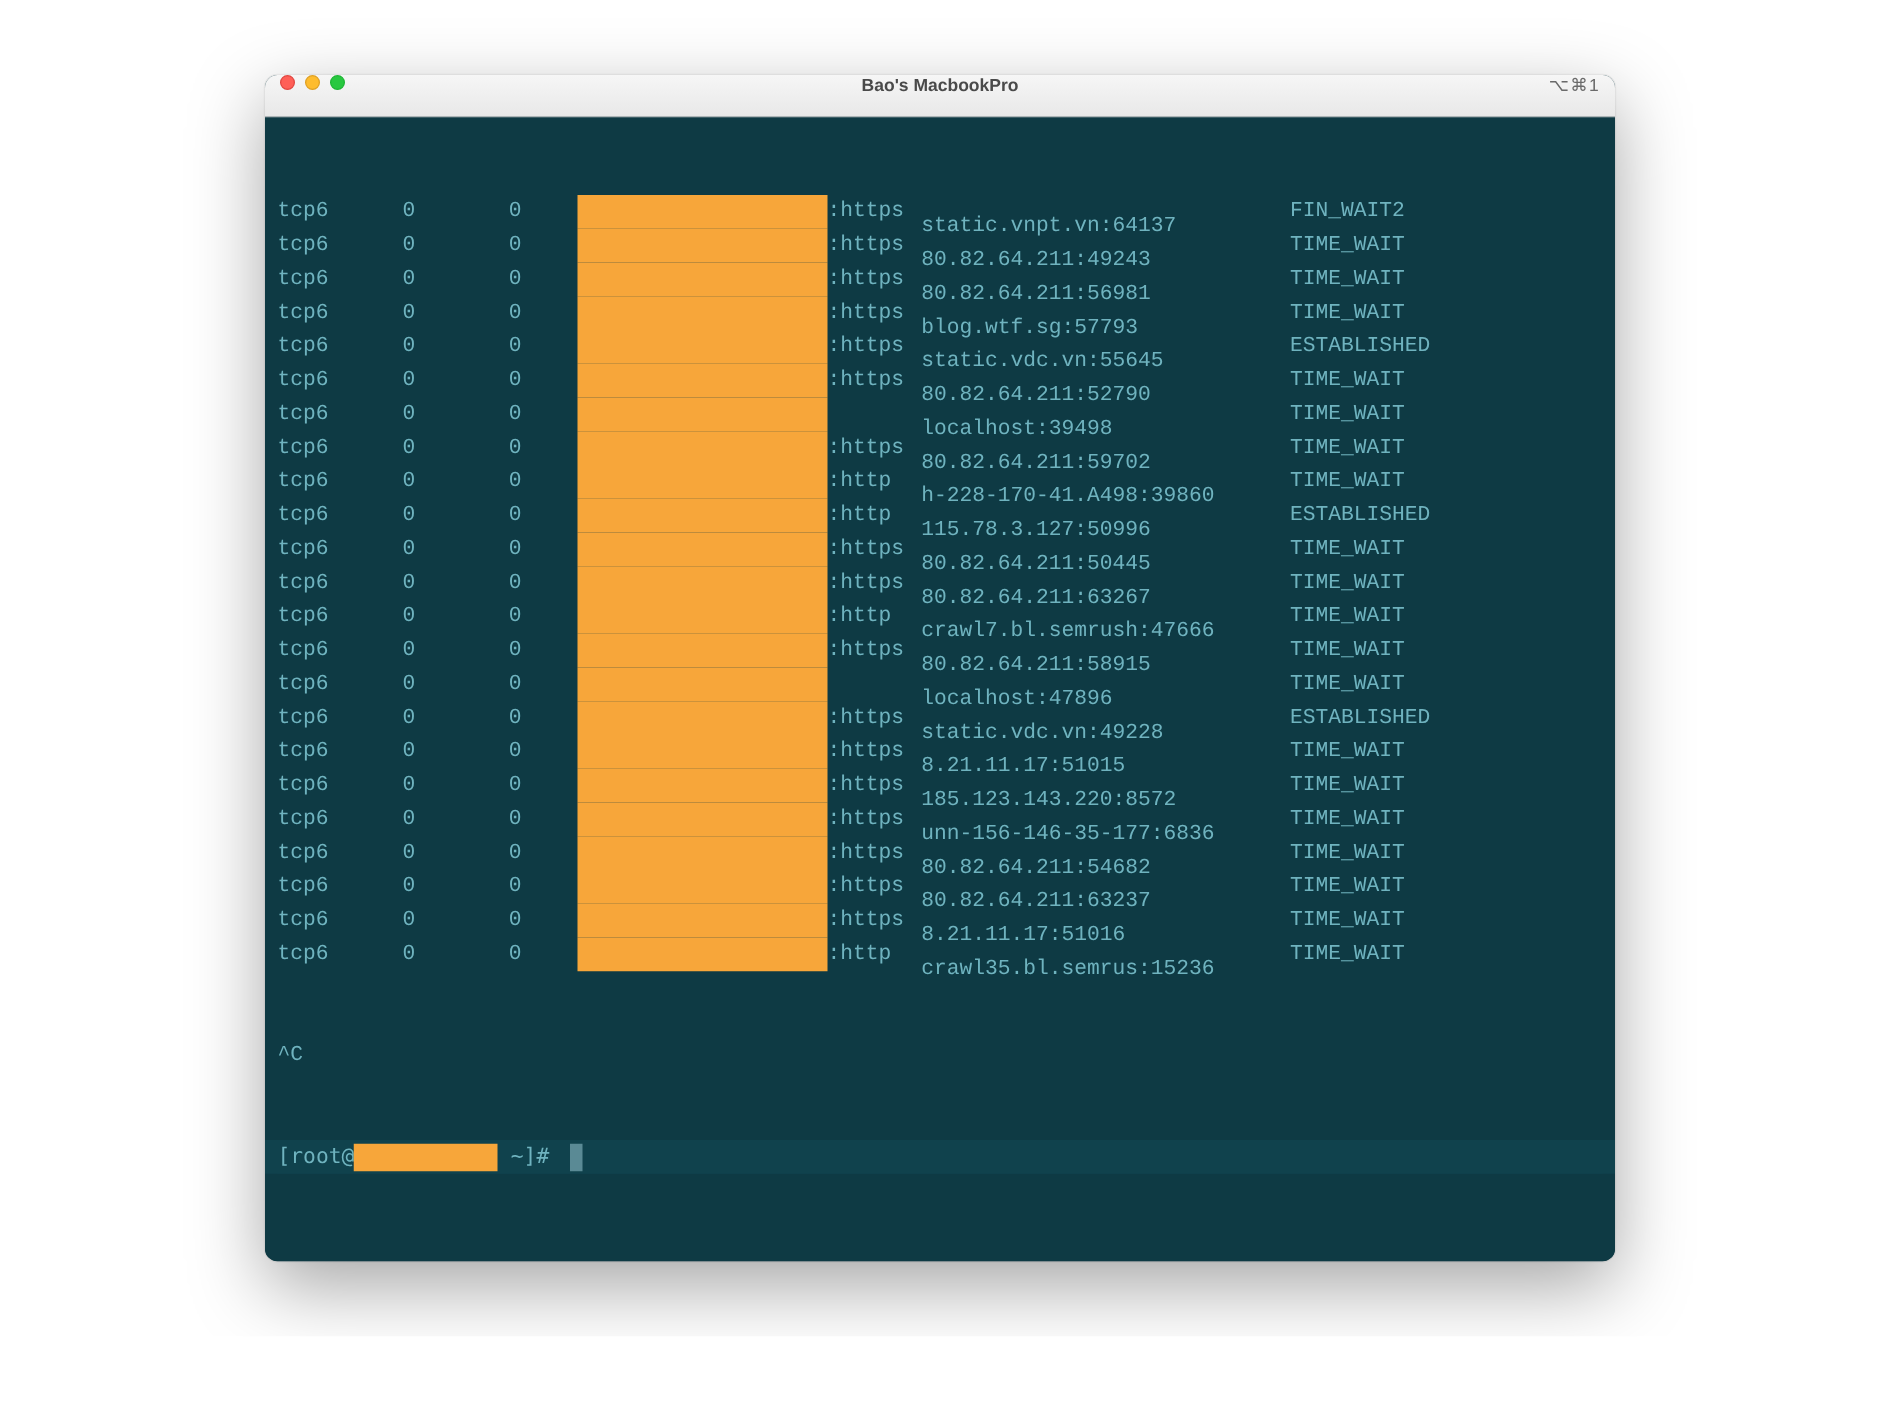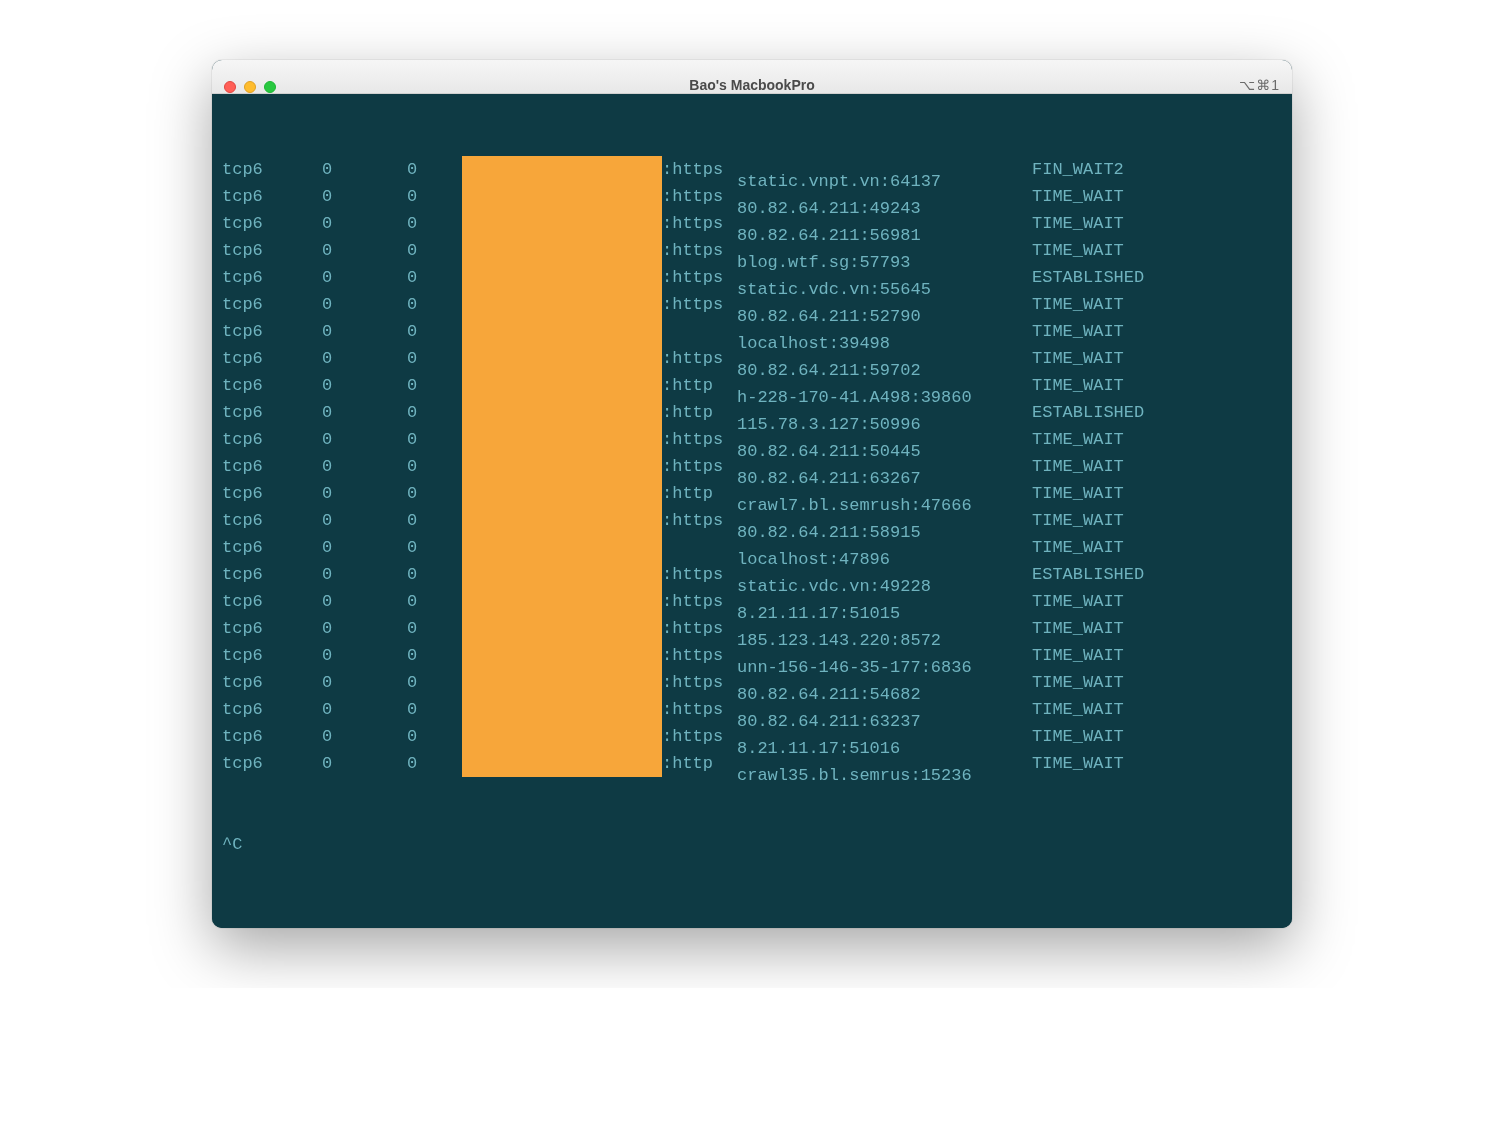--- a/index.html
+++ b/index.html
@@ -20,21 +20,21 @@
       border-radius: 10px;
       overflow: hidden;
       box-shadow: 0 20px 60px rgba(0,0,0,0.35), 0 0 0 1px rgba(0,0,0,0.05);
       background: #0e3a44;
     }
     .titlebar {
       height: 34px;
       background: linear-gradient(#f6f6f6, #e8e8e8);
       border-bottom: 1px solid #d0d0d0;
       display: flex;
-      align-items: flex-end;
+      align-items: flex-start;
       position: relative;
       padding: 0 12px;
     }
     .traffic-lights {
       display: flex;
       gap: 8px;
     }
     .tl {
       width: 12px;
       height: 12px;
@@ -139,14 +139,20 @@
     </div>
     <div class="title">Bao's MacbookPro</div>
     <div class="shortcut">⌥⌘1</div>
   </div>
 
   <div class="terminal">
     <div id="rows-container"><div class="row"><span class="col-proto">tcp6</span><span class="col-recv">0</span><span class="col-send">0</span><span class="col-redact"></span><span class="col-localport">:https</span><span class="col-foreign">static.vnpt.vn:64137</span><span class="col-state">FIN_WAIT2</span></div><div class="row"><span class="col-proto">tcp6</span><span class="col-recv">0</span><span class="col-send">0</span><span class="col-redact"></span><span class="col-localport">:https</span><span class="col-foreign">80.82.64.211:49243</span><span class="col-state">TIME_WAIT</span></div><div class="row"><span class="col-proto">tcp6</span><span class="col-recv">0</span><span class="col-send">0</span><span class="col-redact"></span><span class="col-localport">:https</span><span class="col-foreign">80.82.64.211:56981</span><span class="col-state">TIME_WAIT</span></div><div class="row"><span class="col-proto">tcp6</span><span class="col-recv">0</span><span class="col-send">0</span><span class="col-redact"></span><span class="col-localport">:https</span><span class="col-foreign">blog.wtf.sg:57793</span><span class="col-state">TIME_WAIT</span></div><div class="row"><span class="col-proto">tcp6</span><span class="col-recv">0</span><span class="col-send">0</span><span class="col-redact"></span><span class="col-localport">:https</span><span class="col-foreign">static.vdc.vn:55645</span><span class="col-state">ESTABLISHED</span></div><div class="row"><span class="col-proto">tcp6</span><span class="col-recv">0</span><span class="col-send">0</span><span class="col-redact"></span><span class="col-localport">:https</span><span class="col-foreign">80.82.64.211:52790</span><span class="col-state">TIME_WAIT</span></div><div class="row"><span class="col-proto">tcp6</span><span class="col-recv">0</span><span class="col-send">0</span><span class="col-redact"></span><span class="col-localport"></span><span class="col-foreign">localhost:39498</span><span class="col-state">TIME_WAIT</span></div><div class="row"><span class="col-proto">tcp6</span><span class="col-recv">0</span><span class="col-send">0</span><span class="col-redact"></span><span class="col-localport">:https</span><span class="col-foreign">80.82.64.211:59702</span><span class="col-state">TIME_WAIT</span></div><div class="row"><span class="col-proto">tcp6</span><span class="col-recv">0</span><span class="col-send">0</span><span class="col-redact"></span><span class="col-localport">:http</span><span class="col-foreign">h-228-170-41.A498:39860</span><span class="col-state">TIME_WAIT</span></div><div class="row"><span class="col-proto">tcp6</span><span class="col-recv">0</span><span class="col-send">0</span><span class="col-redact"></span><span class="col-localport">:http</span><span class="col-foreign">115.78.3.127:50996</span><span class="col-state">ESTABLISHED</span></div><div class="row"><span class="col-proto">tcp6</span><span class="col-recv">0</span><span class="col-send">0</span><span class="col-redact"></span><span class="col-localport">:https</span><span class="col-foreign">80.82.64.211:50445</span><span class="col-state">TIME_WAIT</span></div><div class="row"><span class="col-proto">tcp6</span><span class="col-recv">0</span><span class="col-send">0</span><span class="col-redact"></span><span class="col-localport">:https</span><span class="col-foreign">80.82.64.211:63267</span><span class="col-state">TIME_WAIT</span></div><div class="row"><span class="col-proto">tcp6</span><span class="col-recv">0</span><span class="col-send">0</span><span class="col-redact"></span><span class="col-localport">:http</span><span class="col-foreign">crawl7.bl.semrush:47666</span><span class="col-state">TIME_WAIT</span></div><div class="row"><span class="col-proto">tcp6</span><span class="col-recv">0</span><span class="col-send">0</span><span class="col-redact"></span><span class="col-localport">:https</span><span class="col-foreign">80.82.64.211:58915</span><span class="col-state">TIME_WAIT</span></div><div class="row"><span class="col-proto">tcp6</span><span class="col-recv">0</span><span class="col-send">0</span><span class="col-redact"></span><span class="col-localport"></span><span class="col-foreign">localhost:47896</span><span class="col-state">TIME_WAIT</span></div><div class="row"><span class="col-proto">tcp6</span><span class="col-recv">0</span><span class="col-send">0</span><span class="col-redact"></span><span class="col-localport">:https</span><span class="col-foreign">static.vdc.vn:49228</span><span class="col-state">ESTABLISHED</span></div><div class="row"><span class="col-proto">tcp6</span><span class="col-recv">0</span><span class="col-send">0</span><span class="col-redact"></span><span class="col-localport">:https</span><span class="col-foreign">8.21.11.17:51015</span><span class="col-state">TIME_WAIT</span></div><div class="row"><span class="col-proto">tcp6</span><span class="col-recv">0</span><span class="col-send">0</span><span class="col-redact"></span><span class="col-localport">:https</span><span class="col-foreign">185.123.143.220:8572</span><span class="col-state">TIME_WAIT</span></div><div class="row"><span class="col-proto">tcp6</span><span class="col-recv">0</span><span class="col-send">0</span><span class="col-redact"></span><span class="col-localport">:https</span><span class="col-foreign">unn-156-146-35-177:6836</span><span class="col-state">TIME_WAIT</span></div><div class="row"><span class="col-proto">tcp6</span><span class="col-recv">0</span><span class="col-send">0</span><span class="col-redact"></span><span class="col-localport">:https</span><span class="col-foreign">80.82.64.211:54682</span><span class="col-state">TIME_WAIT</span></div><div class="row"><span class="col-proto">tcp6</span><span class="col-recv">0</span><span class="col-send">0</span><span class="col-redact"></span><span class="col-localport">:https</span><span class="col-foreign">80.82.64.211:63237</span><span class="col-state">TIME_WAIT</span></div><div class="row"><span class="col-proto">tcp6</span><span class="col-recv">0</span><span class="col-send">0</span><span class="col-redact"></span><span class="col-localport">:https</span><span class="col-foreign">8.21.11.17:51016</span><span class="col-state">TIME_WAIT</span></div><div class="row"><span class="col-proto">tcp6</span><span class="col-recv">0</span><span class="col-send">0</span><span class="col-redact"></span><span class="col-localport">:http</span><span class="col-foreign">crawl35.bl.semrus:15236</span><span class="col-state">TIME_WAIT</span></div></div>
     <div class="row">
       <span class="ctrl-c">^C</span>
     </div>
+    <div class="prompt-row">
+      <div class="prompt-bg"></div>
+      <div class="prompt-content">
+        <span>[root@</span><span class="prompt-redact"></span><span> ~]# </span><span class="cursor"></span>
+      </div>
+    </div>
   </div>
 </div>
 
 </body></html>

